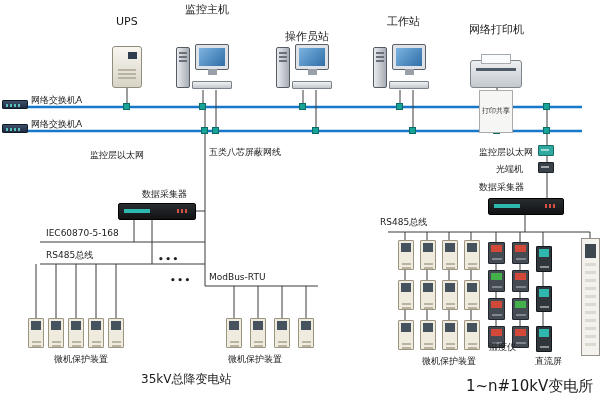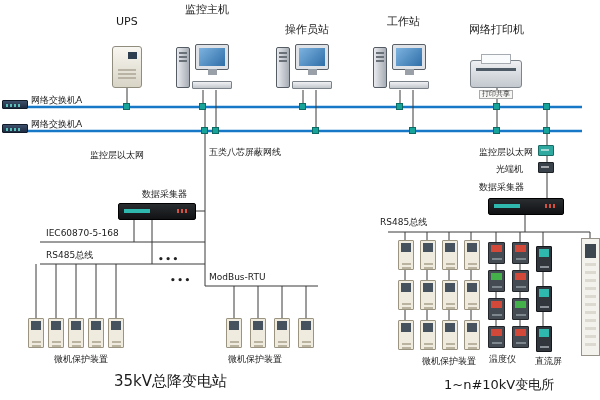--- a/index.html
+++ b/index.html
@@ -5,21 +5,21 @@
   * { margin:0; padding:0; box-sizing:border-box; }
   html,body { width:600px; height:400px; overflow:hidden; background:#fff;
     font-family:"DejaVu Sans","Liberation Sans",sans-serif; }
   .stage { position:relative; width:600px; height:400px; background:#fff; }
   .wires { position:absolute; left:0; top:0; }
 
   .lbl { position:absolute; font-size:10px; color:#1a1a1a; white-space:nowrap; line-height:1.1; }
   .lbl.lg { font-size:11px; }
   .lbl.sm { font-size:9px; }
   .lbl.dots { font-size:9px; font-weight:bold; letter-spacing:1.5px; color:#222; }
-  .badge { position:absolute; font-size:7px; color:#333; border:1px solid #aaa; background:#f6f6f4; padding:0 2px; line-height:1; }
+  .badge { position:absolute; font-size:7px; color:#333; border:1px solid #aaa; background:#f6f6f4; padding:17px 2px; line-height:1; }
 
   .tap { position:absolute; width:7px; height:7px; background:#17a398; border:1px solid #0d6b64; }
 
   .pc { position:absolute; width:58px; height:48px; }
   .pc .tower { position:absolute; left:0; top:3px; width:14px; height:41px;
     background:linear-gradient(90deg,#e8eaee,#a7adb5); border:1px solid #555c63; border-radius:2px; }
   .pc .tower::before { content:""; position:absolute; left:2px; top:4px; right:2px; height:2px;
     background:#6b7178; box-shadow:0 4px 0 #6b7178,0 8px 0 #6b7178; }
   .pc .monitor { position:absolute; left:19px; top:0; width:34px; height:26px;
     background:#dfe2e6; border:1px solid #5a6067; border-radius:2px; padding:3px; }
@@ -142,21 +142,21 @@
   <div class="lbl lg" style="left:116px;top:16px">UPS</div>
   <div class="ups" style="left:112px;top:46px"></div>
 
   <div class="lbl lg" style="left:185px;top:4px">监控主机</div>
   <div class="pc" style="left:176px;top:44px">
     <div class="tower"></div>
     <div class="monitor"></div>
     <div class="kbd"></div>
   </div>
 
-  <div class="lbl lg" style="left:285px;top:24px">操作员站</div>
+  <div class="lbl lg" style="left:285px;top:31px">操作员站</div>
   <div class="pc" style="left:276px;top:44px">
     <div class="tower"></div>
     <div class="monitor"></div>
     <div class="kbd"></div>
   </div>
 
   <div class="lbl lg" style="left:387px;top:16px">工作站</div>
   <div class="pc" style="left:373px;top:44px">
     <div class="tower"></div>
     <div class="monitor"></div>
@@ -189,21 +189,21 @@
   <div class="prot" style="left:88px;top:318px"></div>
   <div class="prot" style="left:108px;top:318px"></div>
   <div class="lbl sm" style="left:54px;top:355px">微机保护装置</div>
 
   <div class="prot" style="left:226px;top:318px"></div>
   <div class="prot" style="left:250px;top:318px"></div>
   <div class="prot" style="left:274px;top:318px"></div>
   <div class="prot" style="left:298px;top:318px"></div>
   <div class="lbl sm" style="left:228px;top:355px">微机保护装置</div>
 
-  <div class="lbl" style="left:114px;top:373px;font-size:15px">35kV总降变电站</div>
+  <div class="lbl" style="left:141px;top:373px;font-size:12px">35kV总降变电站</div>
 
   <div class="lbl sm" style="left:479px;top:148px">监控层以太网</div>
   <div class="sbox" style="left:538px;top:145px"></div>
   <div class="lbl sm" style="left:496px;top:165px">光端机</div>
   <div class="sbox dark" style="left:538px;top:162px"></div>
   <div class="lbl sm" style="left:479px;top:183px">数据采集器</div>
   <div class="rack" style="left:488px;top:198px;width:76px"></div>
   <div class="lbl sm" style="left:380px;top:218px">RS485总线</div>
 
   <div class="prot" style="left:398px;top:240px"></div>
@@ -228,17 +228,17 @@
   <div class="meter g" style="left:512px;top:298px"></div>
   <div class="meter" style="left:512px;top:326px"></div>
 
   <div class="io" style="left:536px;top:246px"></div>
   <div class="io" style="left:536px;top:286px"></div>
   <div class="io" style="left:536px;top:326px"></div>
 
   <div class="panel" style="left:581px;top:238px"></div>
 
   <div class="lbl sm" style="left:422px;top:357px">微机保护装置</div>
-  <div class="lbl sm" style="left:489px;top:355px">温度仪</div>
+  <div class="lbl sm" style="left:489px;top:343px">温度仪</div>
   <div class="lbl sm" style="left:535px;top:357px">直流屏</div>
-  <div class="lbl" style="left:444px;top:378px;font-size:13px">1~n#10kV变电所</div>
+  <div class="lbl" style="left:466px;top:378px;font-size:15px">1~n#10kV变电所</div>
 
 </div>
 
 </body></html>

